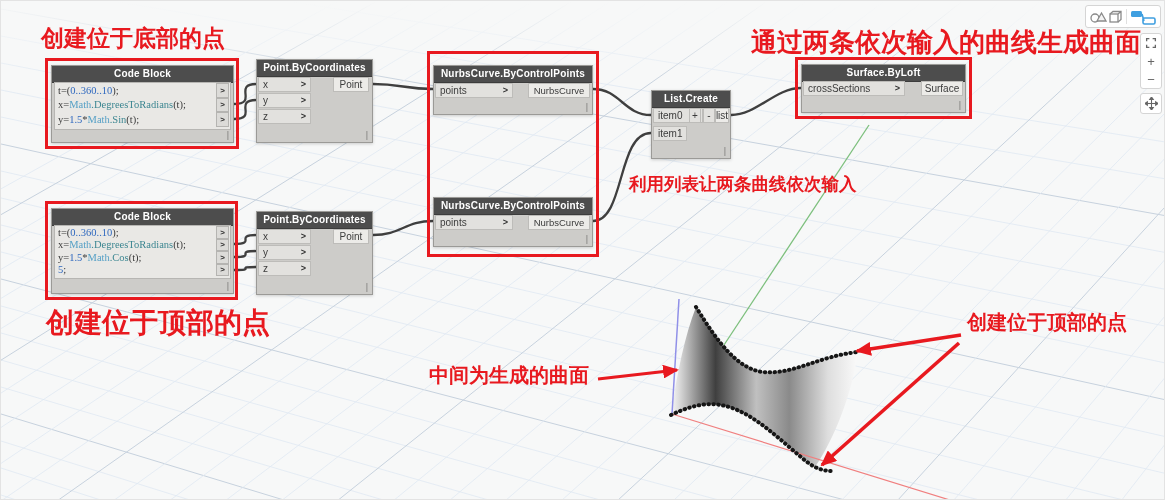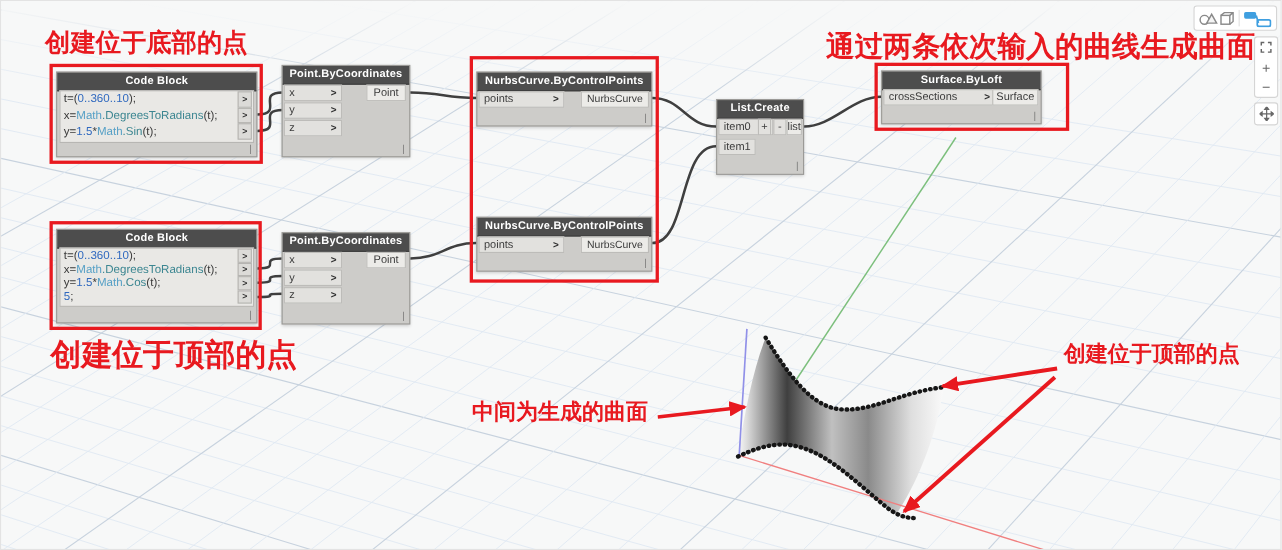--- a/index.html
+++ b/index.html
@@ -15,21 +15,21 @@
   .outbox{position:absolute;background:#ecebe8;border:1px solid #bdbcb9;box-sizing:border-box;font-size:10px;color:#3c3c3c;
           display:flex;align-items:center;justify-content:center;height:15px;padding:0 3px;white-space:nowrap;}
   .chev{font-weight:bold;font-size:9px;color:#2f2f2f;line-height:1;}
   .lacing{position:absolute;right:4px;bottom:2px;font-size:9px;color:#7a7a78;line-height:1;}
   .lbtn{position:absolute;background:#e2e1de;border:1px solid #bdbcb9;box-sizing:border-box;font-size:10px;color:#3c3c3c;
         display:flex;align-items:center;justify-content:center;height:15px;cursor:pointer;}
 
   
   .codearea{position:absolute;left:2px;right:2px;background:#e9e8e5;border:1px solid #b7b6b3;}
   .codeline{display:flex;align-items:center;}
-  .codetext{flex:1;font-family:Liberation Sans, sans-serif;font-size:10.5px;white-space:pre;padding-left:3px;color:#3a3a3a;overflow:hidden;}
+  .codetext{flex:1;font-family:Liberation Serif, serif;font-size:10.5px;white-space:pre;padding-left:3px;color:#3a3a3a;overflow:hidden;}
   .cport{width:13px;align-self:stretch;margin:0 1px;background:#dcdbd8;border:1px solid #b5b4b1;box-sizing:border-box;
          display:flex;align-items:center;justify-content:center;font-size:8px;font-weight:bold;color:#2f2f2f;}
   .c-p{color:#3a3a3a}.c-n{color:#3069bf}.c-m{color:#56a0c6}.c-f{color:#3c8691}
 
   
   .rframe{position:absolute;border:3px solid #e8191f;box-sizing:border-box;}
   .rlabel{position:absolute;color:#e8191f;font-weight:bold;white-space:nowrap;line-height:1.15;}
 
   
   .tbar{position:absolute;background:#fff;border:1px solid #d5d5d5;border-radius:3px;display:flex;align-items:center;box-sizing:border-box;}
@@ -214,21 +214,21 @@
       </div>
     <div class="lbtn" style="left:37px;top:17px;width:12px">+</div>
     <div class="lbtn" style="left:51px;top:17px;width:12px">-</div>
     <div class="outbox" style="right:1px;top:17px;width:14px">list</div>
     <div class="inbox" style="left:1px;top:35px;width:34px">
         <span>item1</span>
       </div>
     <div class="lacing">|</div>
   </div>
 
-  <div class="dnode" style="left:800px;top:63px;width:146px;height:49px">
+  <div class="dnode" style="left:800px;top:63px;width:165px;height:49px">
     <div class="dnode-h">Surface.ByLoft</div>
     <div class="inbox" style="left:1px;top:16px;width:102px">
         <span>crossSections</span>
         <span class="chev">&gt;</span>
       </div>
     <div class="outbox" style="right:2px;top:16px;width:42px">Surface</div>
     <div class="lacing">|</div>
   </div>
 
   <div class="dnode" style="left:50px;top:207px;width:183px;height:86px">
@@ -282,20 +282,21 @@
     <div class="lacing">|</div>
   </div>
 
   <div class="rframe" style="left:44px;top:57px;width:194px;height:91px"></div>
   <div class="rframe" style="left:426px;top:50px;width:172px;height:206px"></div>
   <div class="rframe" style="left:794px;top:56px;width:177px;height:62px"></div>
   <div class="rframe" style="left:44px;top:200px;width:193px;height:99px"></div>
 
   <div class="rlabel" style="left:40px;top:24px;font-size:23px">创建位于底部的点</div>
   <div class="rlabel" style="left:750px;top:27px;font-size:26px">通过两条依次输入的曲线生成曲面</div>
+  <div class="rlabel" style="left:628px;top:173px;font-size:17.5px">利用列表让两条曲线依次输入</div>
   <div class="rlabel" style="left:45px;top:306px;font-size:28px">创建位于顶部的点</div>
   <div class="rlabel" style="left:428px;top:363px;font-size:20px">中间为生成的曲面</div>
   <div class="rlabel" style="left:966px;top:310px;font-size:20px">创建位于顶部的点</div>
 
   <svg class="layer" width="1165" height="500" style="pointer-events:none">
     <defs>
       <marker id="arrh" markerUnits="userSpaceOnUse" markerWidth="16" markerHeight="14" refX="14" refY="7" orient="auto">
         <path d="M0,0 L16,7 L0,14 Z" fill="#e8191f"></path>
       </marker>
     </defs>

